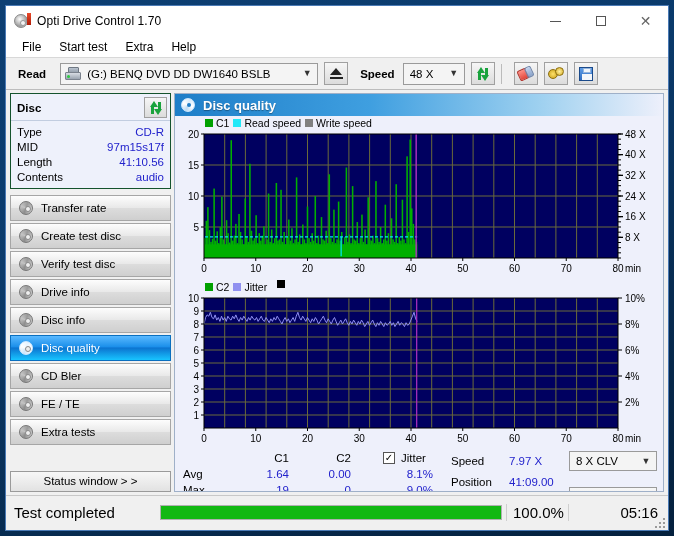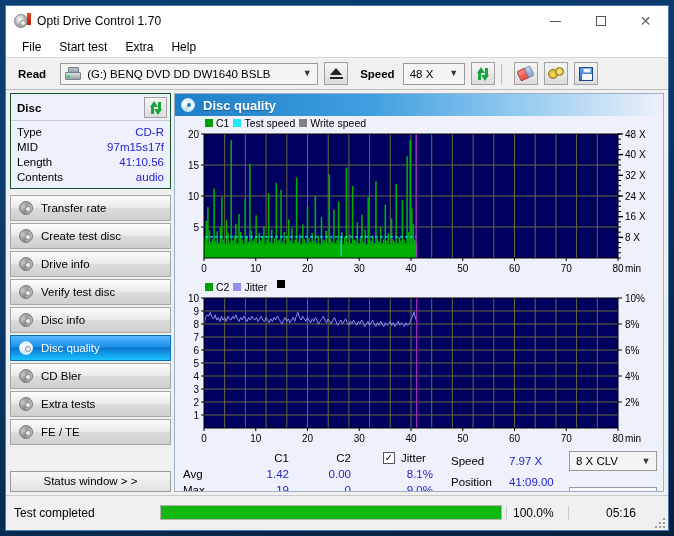--- a/index.html
+++ b/index.html
@@ -305,34 +305,34 @@
     display:flex;align-items:center;justify-content:center;
     font-size:11.5px;color:#000;cursor:default;
   }
 
   
   #statusbar {
     height: 40px; min-height:22px;
     background: #f0f0f0;
     border-top: 1px solid #c8c8c8;
     display:flex; align-items:center;
-    font-size: 12px; color:#000;
+    font-size: 15px; color:#000;
   }
   #status-text { padding-left: 8px; width: 150px; }
   #progress-outer {
     flex: 1 1 auto;
     height: 15px;
     background: #e6e6e6;
     border: 1px solid #b0b0b0;
     margin: 0 4px;
     position: relative;
   }
   #progress-fill { height: 100%; background: #12b812; width: 100%; }
   #progress-pct { width: 62px; text-align:left; padding-left:6px; border-left:1px solid #cfcfcf; }
-  #elapsed { width: 100px; text-align:right; padding-right:32px; border-left:1px solid #cfcfcf; }
+  #elapsed { width: 100px; text-align:right; padding-right:10px; border-left:1px solid #cfcfcf; }
   #grip { position:absolute; right:3px; bottom:2px; width:12px;height:12px;}
   .grip-dot{position:absolute;width:2px;height:2px;background:#9a9a9a;}
 </style>
 </head>
 <body>
 
 <div id="desktop">
   <div id="window">
 
     <div id="titlebar">
@@ -456,27 +456,27 @@
           <div class="nav-item">
             <span class="nav-icon">
                 <span class="d"></span>
               </span>
             <span>Create test disc</span>
           </div>
           <div class="nav-item">
             <span class="nav-icon">
                 <span class="d"></span>
               </span>
-            <span>Drive info</span>
+            <span>Verify test disc</span>
           </div>
           <div class="nav-item">
             <span class="nav-icon">
                 <span class="d"></span>
               </span>
-            <span>Verify test disc</span>
+            <span>Drive info</span>
           </div>
           <div class="nav-item">
             <span class="nav-icon">
                 <span class="d"></span>
               </span>
             <span>Disc info</span>
           </div>
           <div class="nav-item active">
             <span class="nav-icon">
                 <span class="d"></span>
@@ -486,27 +486,27 @@
           <div class="nav-item">
             <span class="nav-icon">
                 <span class="d"></span>
               </span>
             <span>CD Bler</span>
           </div>
           <div class="nav-item">
             <span class="nav-icon">
                 <span class="d"></span>
               </span>
-            <span>Extra tests</span>
+            <span>FE / TE</span>
           </div>
           <div class="nav-item">
             <span class="nav-icon">
                 <span class="d"></span>
               </span>
-            <span>FE / TE</span>
+            <span>Extra tests</span>
           </div>
         </div>
 
         <div id="nav-spacer"></div>
         <div id="status-window-btn">Status window &gt; &gt;</div>
       </div>
 
       <div id="rightpane">
 
         <div id="panel-header">
@@ -517,21 +517,21 @@
         </div>
 
         <div class="chart-block">
           <div class="legend">
             <span class="legend-entry">
               <span class="lg-swatch" style="background:#00a000"></span>
               <span class="lg-text">C1</span>
             </span>
             <span class="legend-entry">
               <span class="lg-swatch" style="background:#22e8f8"></span>
-              <span class="lg-text">Test speed</span>
+              <span class="lg-text">Read speed</span>
             </span>
             <span class="legend-entry">
               <span class="lg-swatch" style="background:#808080"></span>
               <span class="lg-text">Write speed</span>
             </span>
           </div>
           <div class="plot-wrap">
             <svg class="plot" id="svg-c1" width="492" height="150" viewBox="0 0 492 150">
                 <rect x="29" y="4" width="414" height="124" fill="#000060"></rect>
                 <line x1="49.7" y1="4" x2="49.7" y2="128" stroke="#6a6a3a" stroke-width="1"></line>
@@ -873,21 +873,21 @@
               <span class="st-label"></span>
               <span class="st-c1 st-hdr" style="color:#000">C1</span>
               <span class="st-c2 st-hdr" style="color:#000">C2</span>
               <span id="jitter-hdr-row" style="margin-left:32px">
                 <span class="chk">✓</span>
                 <span class="st-hdr" style="margin-left:6px">Jitter</span>
               </span>
             </div>
             <div class="st-row">
               <span class="st-label">Avg</span>
-              <span class="st-c1">1.42</span>
+              <span class="st-c1">1.64</span>
               <span class="st-c2">0.00</span>
               <span class="st-jit">8.1%</span>
             </div>
             <div class="st-row">
               <span class="st-label">Max</span>
               <span class="st-c1">19</span>
               <span class="st-c2">0</span>
               <span class="st-jit">9.0%</span>
             </div>
             <div class="st-row">

